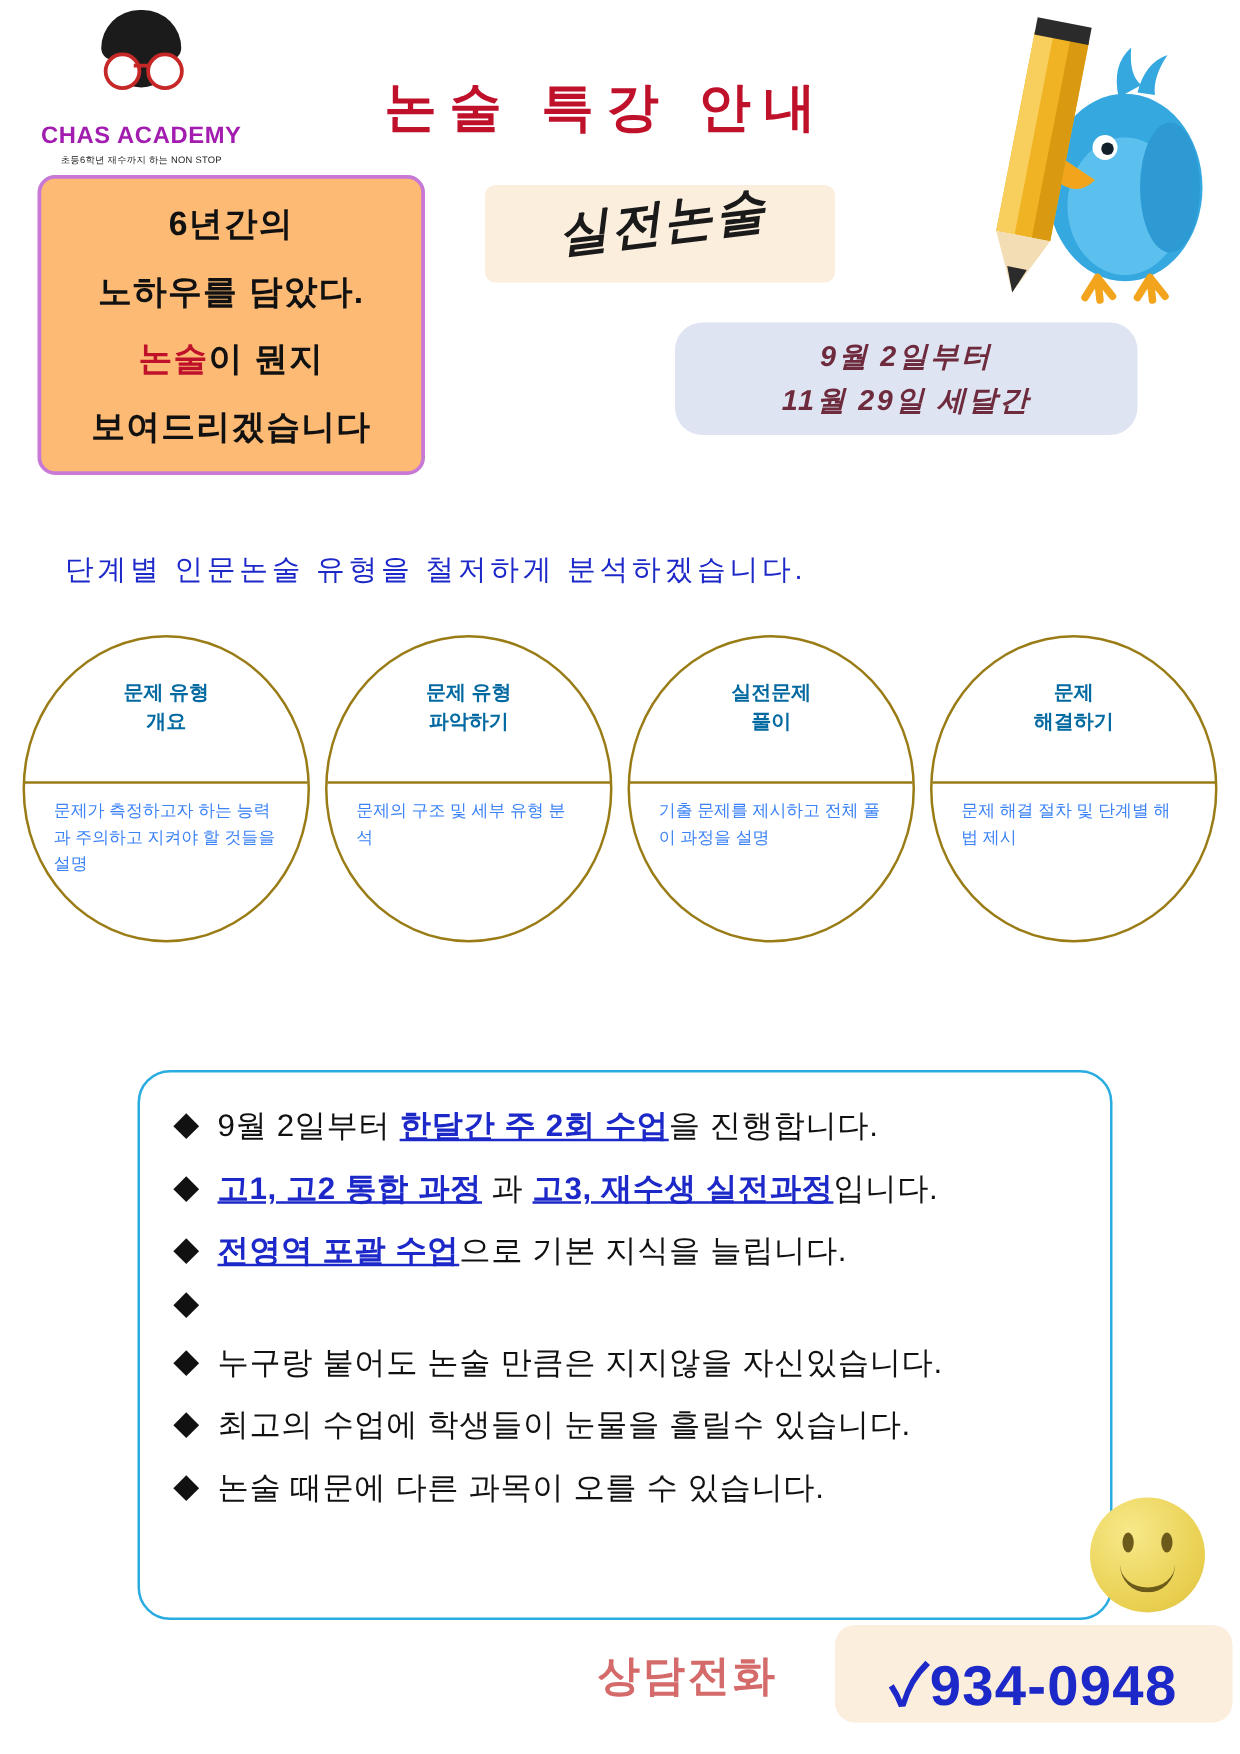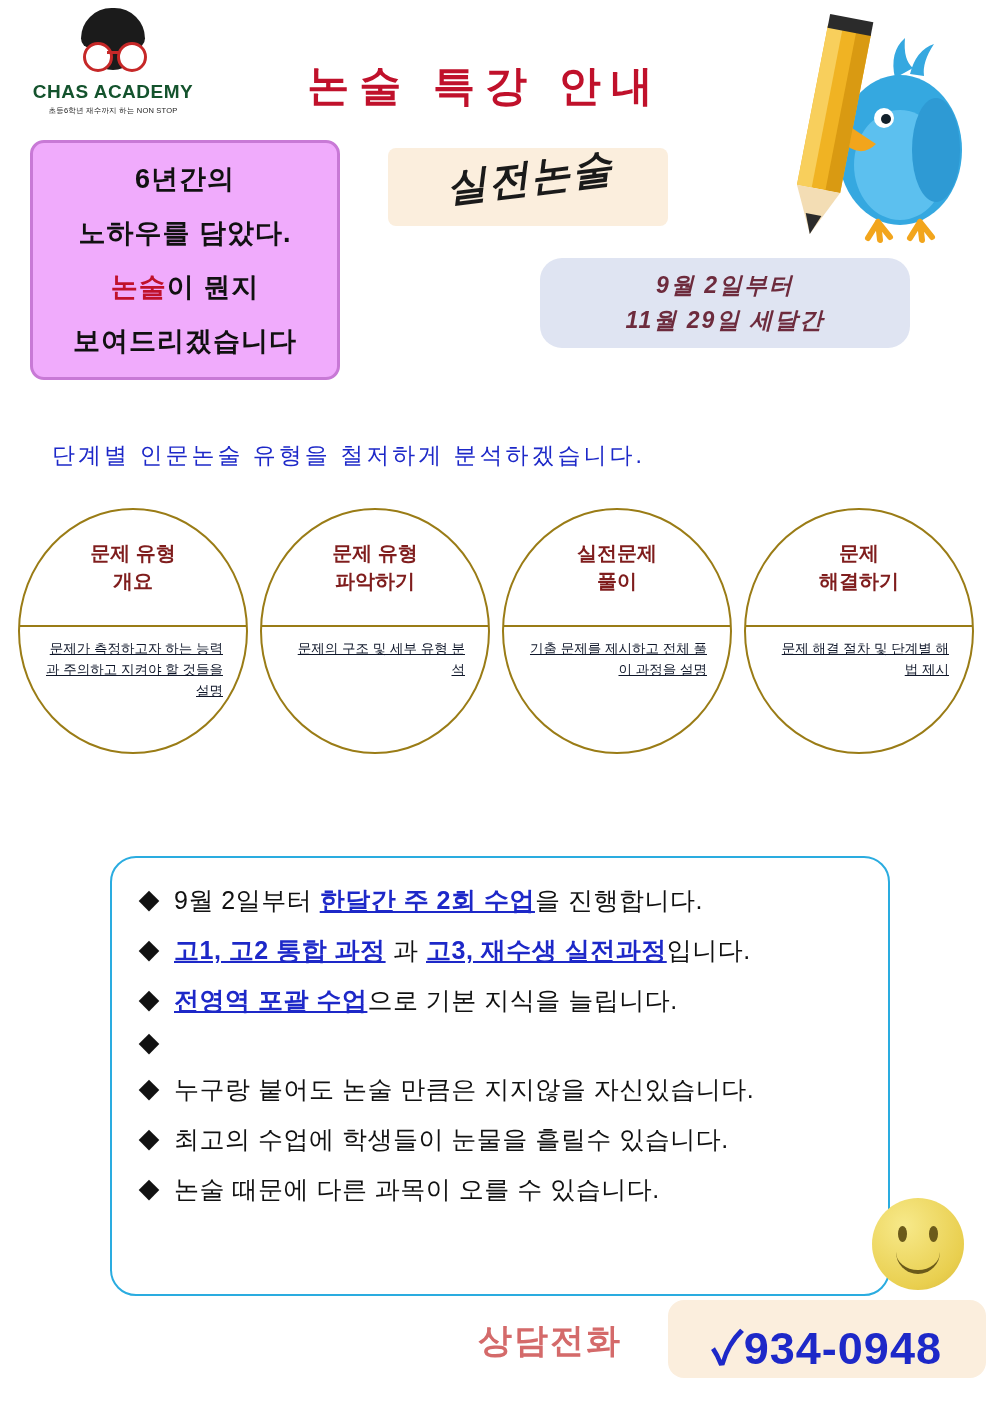--- a/index.html
+++ b/index.html
@@ -70,22 +70,22 @@
     left: 34px;
     top: 9px;
     width: 12px;
     height: 3px;
     background: #c62828;
   }
   .logo-name {
     font-size: 19px;
     font-weight: bold;
     letter-spacing: 0.5px;
-    color: #14532d;
-    margin-top: 1px;
+    color: #a21caf;
+    margin-top: 18px;
   }
   .logo-tag {
     font-size: 7.5px;
     color: #222;
     margin-top: 3px;
     letter-spacing: 0.2px;
   }
 
   
   .main-title {
@@ -103,21 +103,21 @@
 
   
   .purple-box {
     position: absolute;
     left: 30px;
     top: 140px;
     width: 310px;
     height: 240px;
     border: 3px solid #c879d6;
     border-radius: 14px;
-    background: #f0abfc;
+    background: #fdba74;
     box-sizing: border-box;
     display: flex;
     flex-direction: column;
     justify-content: center;
     align-items: center;
     gap: 18px;
   }
   .purple-line {
     font-size: 27px;
     font-weight: bold;
@@ -216,40 +216,39 @@
   .circle-top {
     height: 50%;
     display: flex;
     flex-direction: column;
     justify-content: center;
     align-items: center;
     border-bottom: 2px solid #9a7c16;
     padding-bottom: 2px;
   }
   .circle-title {
-    font-size: 20px;
-    font-weight: bold;
-    color: #7f1d1d;
+    font-size: 16px;
+    font-weight: bold;
+    color: #0369a1;
     line-height: 1.4;
     text-align: center;
   }
   .circle-bot {
     height: 50%;
     display: flex;
     justify-content: center;
     align-items: flex-start;
     padding-top: 12px;
   }
   .circle-desc {
     font-size: 13.5px;
-    color: #0f172a;
+    color: #3b82f6;
     line-height: 1.55;
-    text-align: right;
+    text-align: left;
     width: 180px;
-    text-decoration: underline;
   }
 
   
   .bullet-card {
     position: absolute;
     left: 110px;
     top: 856px;
     width: 780px;
     height: 440px;
     border: 2px solid #2aace0;

